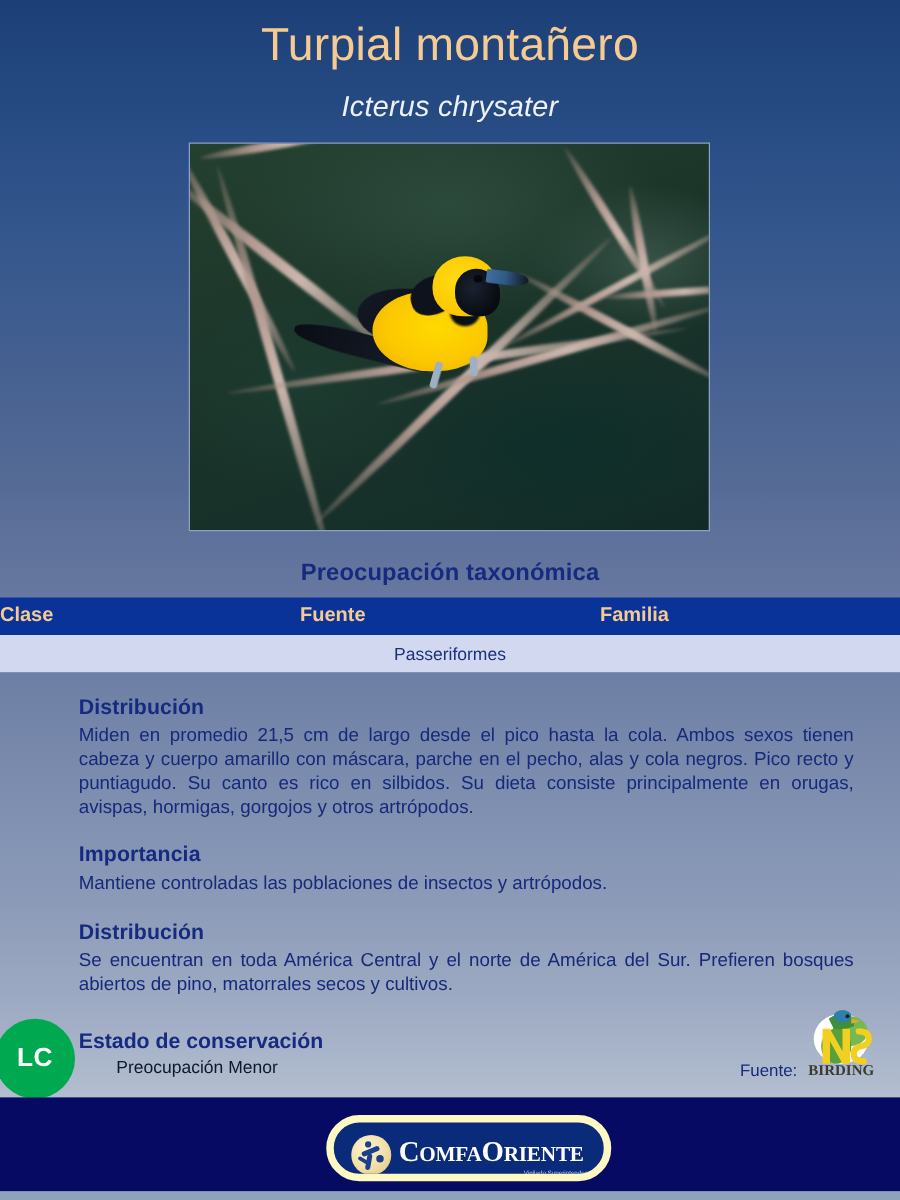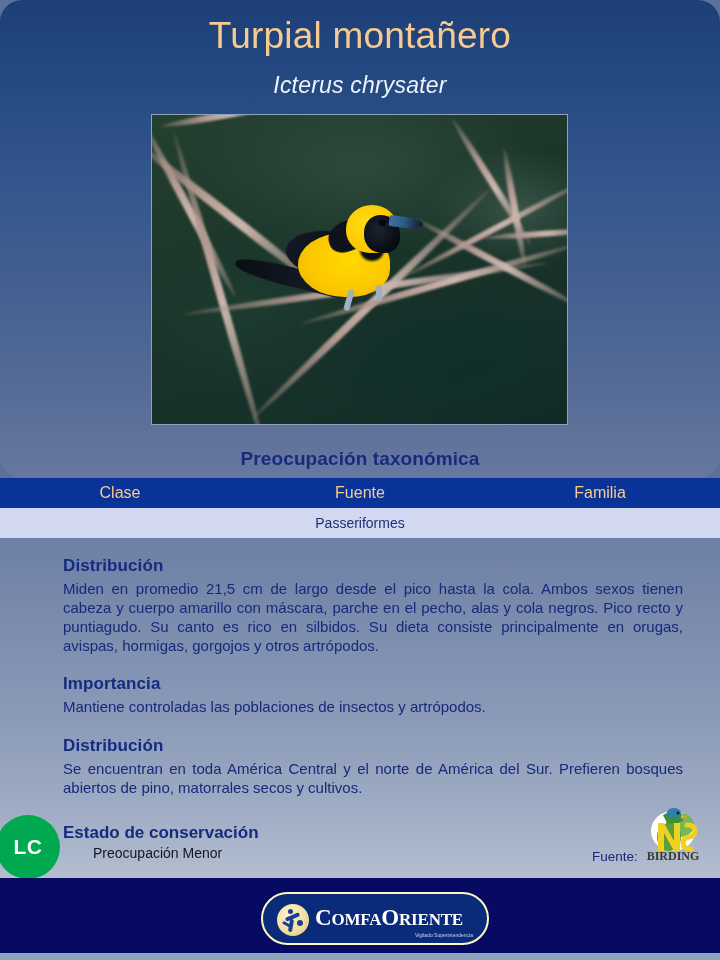--- a/index.html
+++ b/index.html
@@ -24,21 +24,20 @@
     left: 0; top: 0;
     width: 720px;
     height: 478px;
     background: linear-gradient(180deg,
         #1d3f78 0%,
         #254a82 18%,
         #33568c 38%,
         #445f90 60%,
         #566c96 82%,
         #6878a0 100%);
-    border-radius: 22px;
   }
 
   .title-block {
     position: absolute;
     left: 0;
     top: 14px;
     width: 720px;
     text-align: center;
   }
   .common-name {
@@ -184,24 +183,23 @@
     left: 0; top: 478px;
     width: 720px;
   }
   .tax-head {
     display: flex;
     height: 30px;
     background: #0a3399;
   }
   .tax-head div {
     flex: 1;
-    text-align: center;
     line-height: 30px;
     font-size: 16px;
-    font-weight: normal;
+    font-weight: bold;
     color: #f6cb92;
   }
   .tax-row {
     display: flex;
     height: 30px;
     background: #d2d8ef;
   }
   .tax-row div {
     flex: 1;
     text-align: center;
@@ -295,21 +293,21 @@
   .footer-strip {
     position: absolute;
     left: 0; top: 953px;
     width: 720px; height: 7px;
     background: #8fa2bb;
   }
   .logo-pill {
     position: absolute;
     left: 261px; top: 892px;
     width: 228px; height: 53px;
-    border: 2px solid #fef9c3;
+    border: 6px solid #fef9c3;
     border-radius: 27px;
     background: #0a2a7a;
     box-sizing: border-box;
     overflow: hidden;
   }
   .logo-mark {
     position: absolute;
     left: 14px; top: 10px;
     width: 32px; height: 32px;
     border-radius: 50%;

